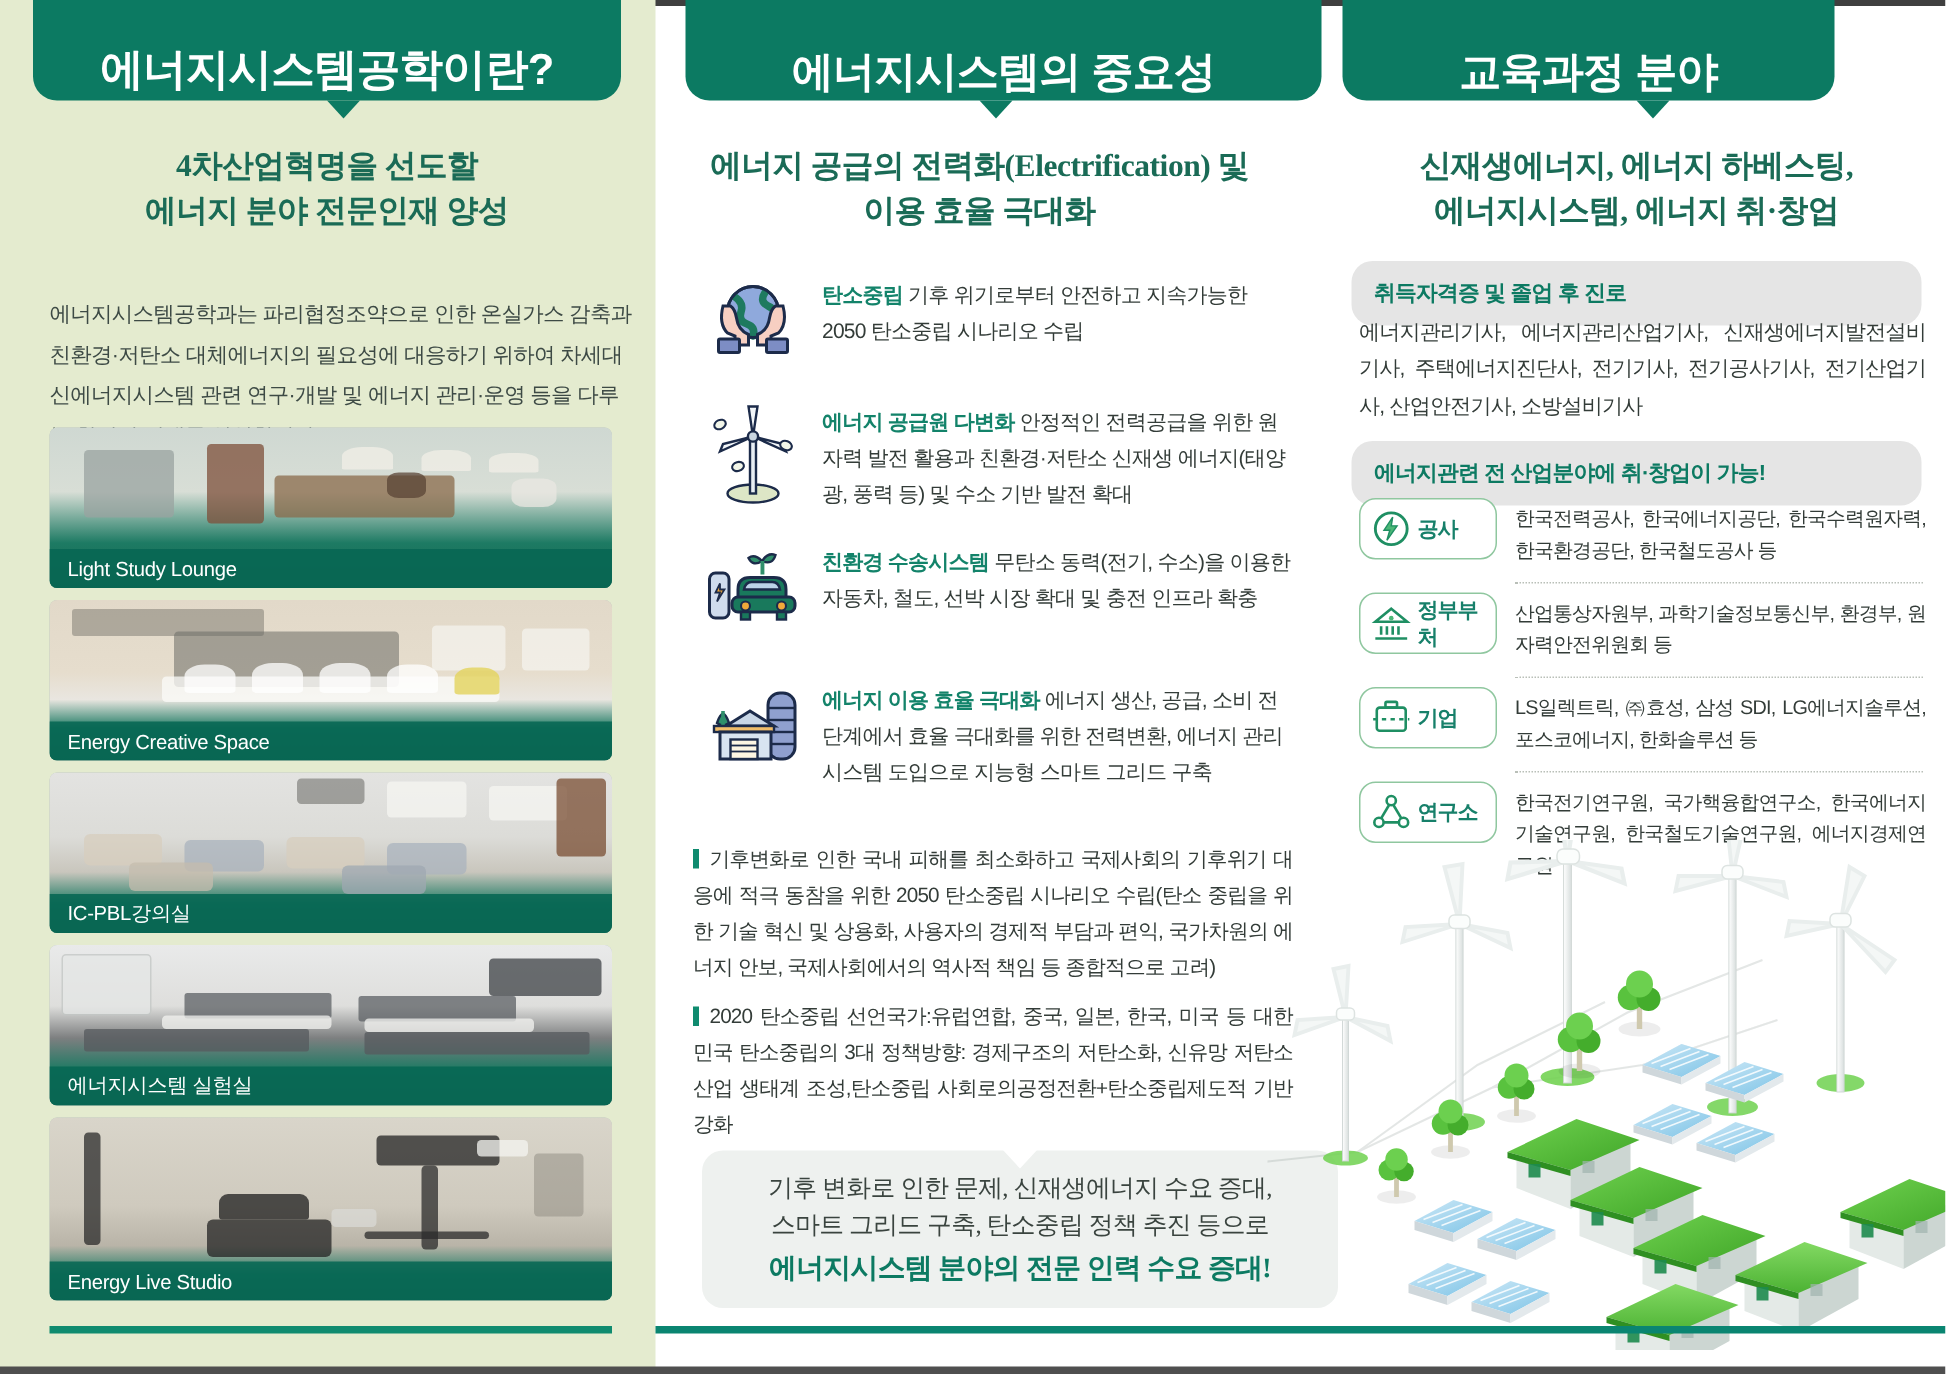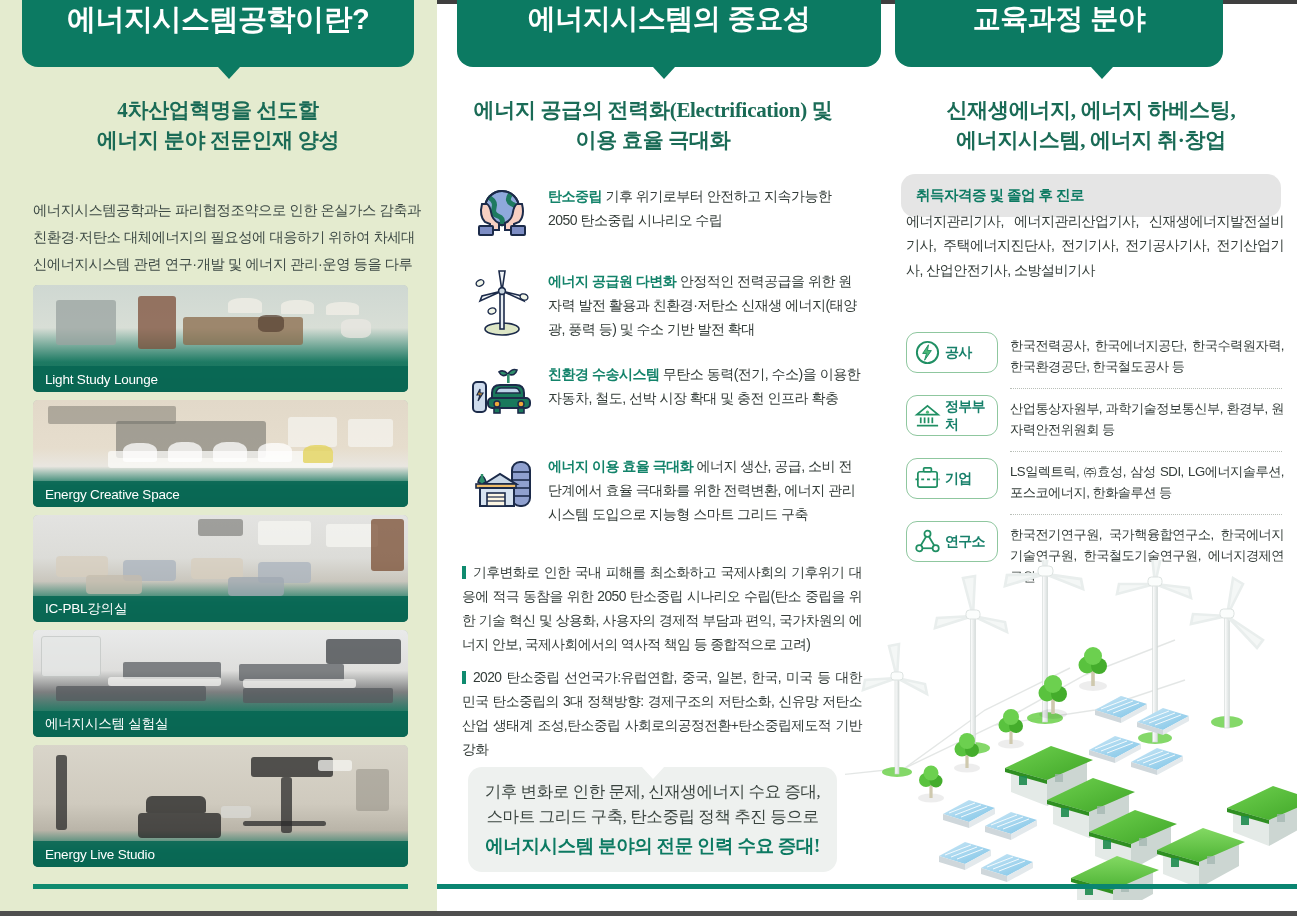--- a/index.html
+++ b/index.html
@@ -21,21 +21,21 @@
     position: absolute; left: 0; top: 0;
     width: 437px; height: 916px;
     background: #e4ebcf;
   }
   
   .tab {
     position: absolute;
     background: #0c7a62;
     border-bottom-left-radius: 16px;
     border-bottom-right-radius: 16px;
-    display: flex; align-items: flex-start; justify-content: center;
+    display: flex; align-items: flex-end; justify-content: center;
     color: #ffffff;
     font-weight: bold;
     letter-spacing: -0.5px;
   }
   .tab-title { color:#fff; font-weight:bold; }
   .tab-notch {
     position: absolute;
     left: 50%; transform: translateX(-50%);
     width: 0; height: 0;
     border-left: 11px solid transparent;
@@ -146,21 +146,21 @@
   }
   #bp1 { top: 561px; }
   #bp2 { top: 666px; }
   .bmark {
     display: inline-block; width: 4px; height: 13px;
     background: #0f8b6f; margin-right: 7px;
     vertical-align: -2px;
   }
 
   #callout {
-    position: absolute; left: 468px; top: 767px; width: 369px; height: 105px;
+    position: absolute; left: 468px; top: 767px; width: 424px; height: 105px;
     background: #eef1ef; border-radius: 14px;
     display: flex; flex-direction: column;
     align-items: center; justify-content: center;
     font-family: "Liberation Serif", "DejaVu Serif", serif;
     color: #3a443f; font-size: 16.5px; line-height: 1.55;
     letter-spacing: -0.4px; text-align: center;
   }
   #callout .hl {
     color: #0c7a62; font-weight: bold; font-size: 18.5px;
     margin-top: 2px;
@@ -458,20 +458,21 @@
   <div class="tab-notch" id="tab3-notch" style="left:1091px;transform:none;"></div>
 
   <div class="subtitle" id="sub3">
       <div>신재생에너지, 에너지 하베스팅,</div>
       <div>에너지시스템, 에너지 취·창업</div>
     </div>
 
   <div class="pill" id="pill1">취득자격증 및 졸업 후 진로</div>
   <div id="cert-text">에너지관리기사,  에너지관리산업기사,  신재생에너지발전설비기사, 주택에너지진단사, 전기기사, 전기공사기사, 전기산업기사, 산업안전기사, 소방설비기사</div>
 
+  <div class="pill" id="pill2">에너지관련 전 산업분야에 취·창업이 가능!</div>
 
   <div class="emp-row" id="emp1">
     <div class="emp-badge">
       <span class="bi">
         <svg viewBox="0 0 28 28" width="27" height="27">
           <circle cx="14" cy="14" r="11" fill="none" stroke="#1f8f63" stroke-width="2"></circle>
           <path d="M15 6 L9 15 h4 l-2 7 7-10 h-4 z" fill="#4cb877" stroke="#1f8f63" stroke-width="1"></path>
         </svg>
       </span>
       <span class="bl">공사</span>

